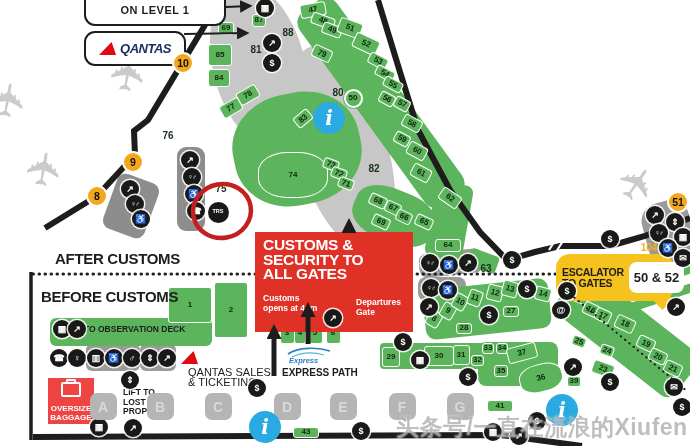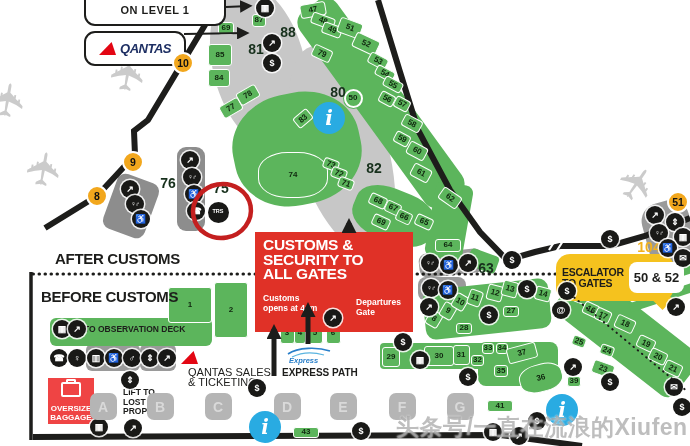--- a/index.html
+++ b/index.html
@@ -14,21 +14,21 @@
   .panel{position:absolute;background:#8d8d8d;border-radius:9px;}
   .gpill{position:absolute;background:#9a9a9a;border-radius:3px;}
   
   .gband{position:absolute;background:#5cb55c;}
   .plot{position:absolute;background:#5cb55c;border:1px solid #fff;box-sizing:border-box;
         color:#10270f;font-weight:bold;font-size:8px;display:flex;align-items:center;
         justify-content:center;border-radius:3px;line-height:1;}
   .plot.circ{border-radius:50%;border:2px solid #fff;box-shadow:0 0 0 1px #5cb55c;}
   .plot.blob{border-radius:42%;}
   .lbl{position:absolute;transform:translate(-50%,-50%);color:#17301c;font-weight:bold;
-       font-size:14px;}
+       font-size:10px;}
   .lbl.y{color:#f2b11c;}
   
   .poi{position:absolute;width:18px;height:18px;border-radius:50%;background:#191917;
        color:#fff;display:flex;align-items:center;justify-content:center;font-size:9px;
        font-weight:bold;box-shadow:0 0 0 1.5px rgba(255,255,255,.85);line-height:1;}
   .poi.small-glyph{font-size:6.5px;letter-spacing:-1px;}
   .poi.trs{width:21px;height:21px;font-size:5.5px;letter-spacing:0;}
   
   .gatec{position:absolute;width:22px;height:22px;border-radius:50%;background:#f2a71d;
          border:2px solid #fff;box-sizing:border-box;color:#111;font-weight:bold;font-size:10.5px;
@@ -205,21 +205,21 @@
       <div class="plot" style="left: 507px; top: 345px; width: 30px; height: 16px; transform: rotate(-15deg);">37</div>
       <div class="plot" style="left: 567px; top: 375.5px; width: 14px; height: 11px; transform: rotate(0deg);">39</div>
       <div class="plot" style="left: 487px; top: 400px; width: 26px; height: 12px; transform: rotate(0deg);">41</div>
       <div class="plot" style="left: 293px; top: 426.5px; width: 26px; height: 11px; transform: rotate(0deg);">43</div>
     </div>
   <div id="labels-layer">
       <div class="lbl" style="left: 288px; top: 32px;">88</div>
       <div class="lbl" style="left: 256px; top: 49px;">81</div>
       <div class="lbl" style="left: 338px; top: 92px;">80</div>
       <div class="lbl" style="left: 374px; top: 168px;">82</div>
-      <div class="lbl" style="left: 168px; top: 135px; margin-top: 48px;">76</div>
+      <div class="lbl" style="left: 168px; top: 135px;">76</div>
       <div class="lbl" style="left: 221px; top: 188px;">75</div>
       <div class="lbl" style="left: 486px; top: 268px;">63</div>
       <div class="lbl y" style="left: 649px; top: 247px;">104</div>
     </div>
 
   <div class="big-label" style="left:55px;top:250px;">AFTER CUSTOMS</div>
   <div class="big-label" style="left:41px;top:288px;">BEFORE CUSTOMS</div>
 
   <div id="customs-box">
     <div class="t ml">CUSTOMS &amp;

